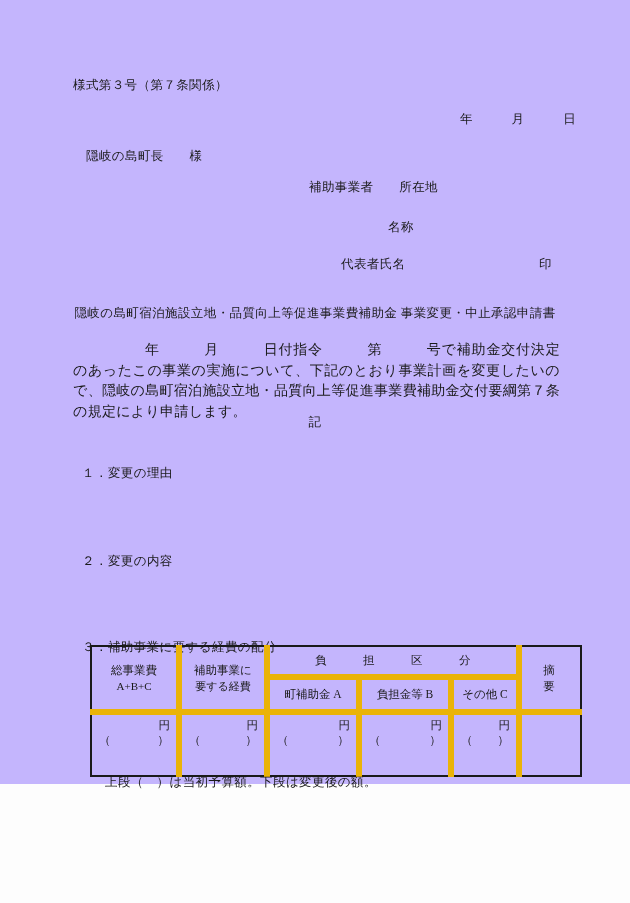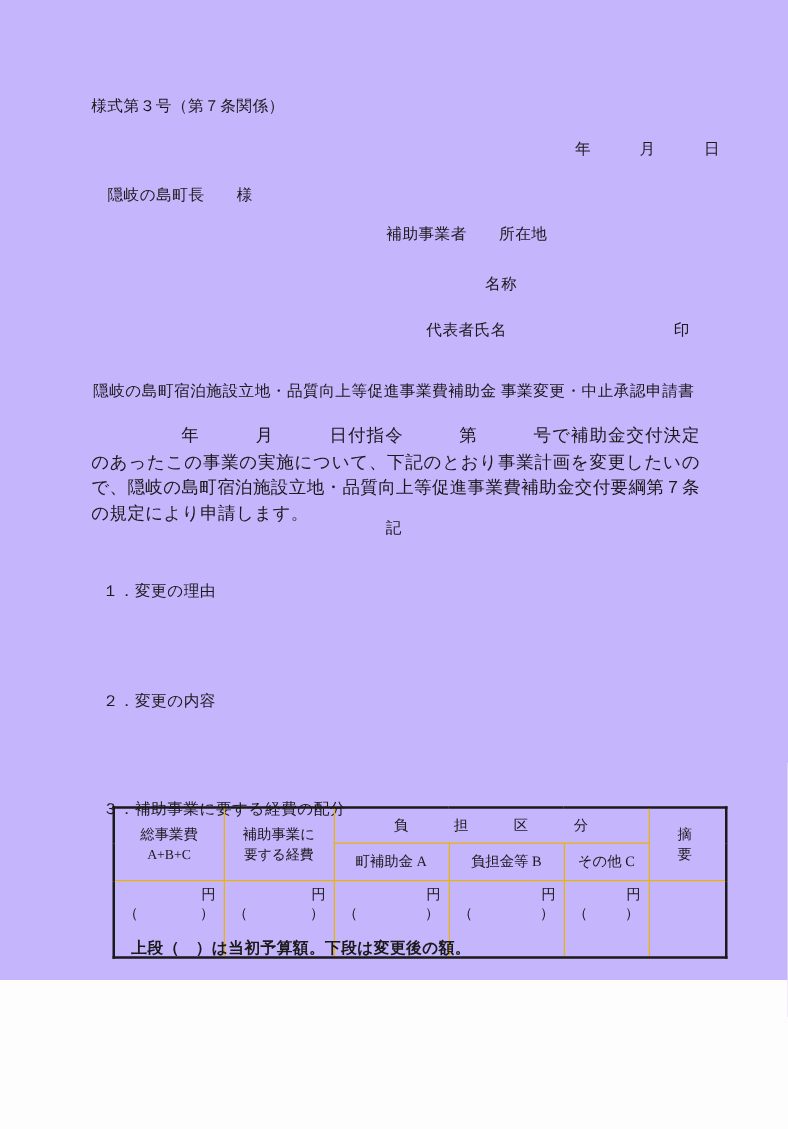--- a/index.html
+++ b/index.html
@@ -78,21 +78,21 @@
   #cost-table {
     position: absolute;
     left: 90px;
     top: 645px;
     width: 490px;
     border-collapse: collapse;
     table-layout: fixed;
     font-size: 11.5px;
   }
   #cost-table td {
-    border: 1px solid #eab308;
+    border: 6px solid #eab308;
     padding: 0;
     vertical-align: middle;
     text-align: center;
   }
   #cost-table .outer-l { border-left: 2px solid #1a1a1a; }
   #cost-table .outer-r { border-right: 2px solid #1a1a1a; }
   #cost-table .outer-t { border-top: 2px solid #1a1a1a; }
   #cost-table .outer-b { border-bottom: 2px solid #1a1a1a; }
 
   .hcell {
@@ -130,23 +130,22 @@
     top: 18px;
     display: flex;
     justify-content: space-between;
     font-size: 11.5px;
   }
   .blank-cell { height: 60px; }
 
   
   #table-note {
     left: 105px;
-    top: 751px;
+    top: 775px;
     font-size: 12.5px;
-    font-weight: bold;
   }
 </style>
 </head>
 <body>
 
 <div class="page">
 
   <div class="tline" id="form-number">様式第３号（第７条関係）</div>
 
   <div class="tline" id="date-line">年　　　月　　　日</div>

